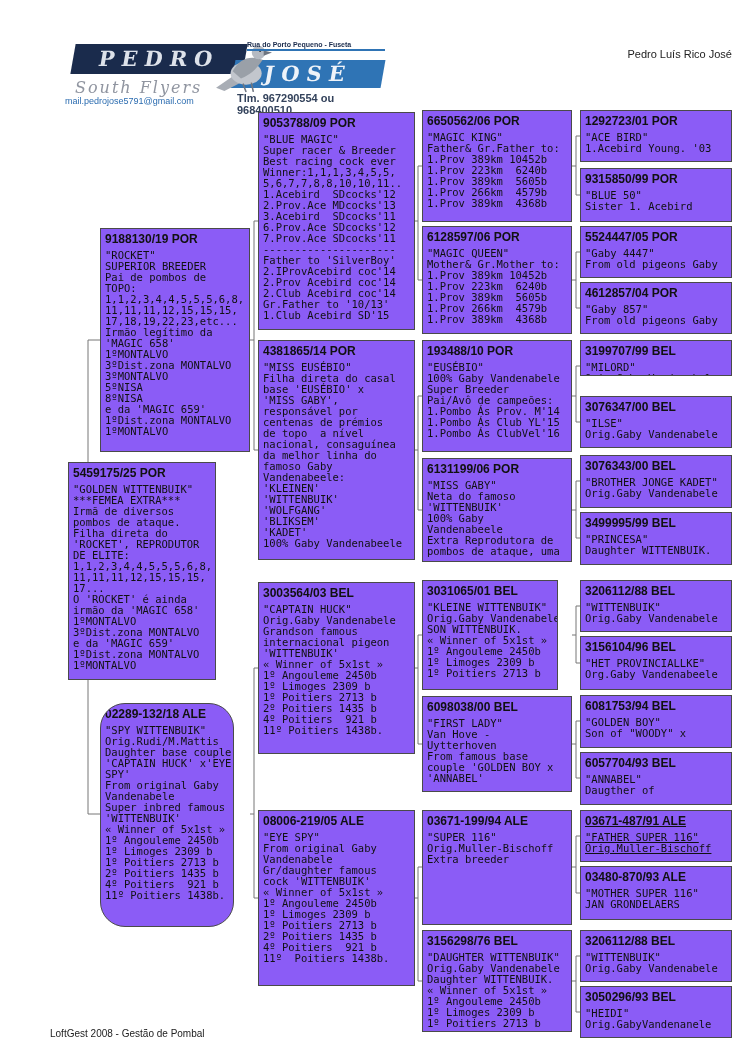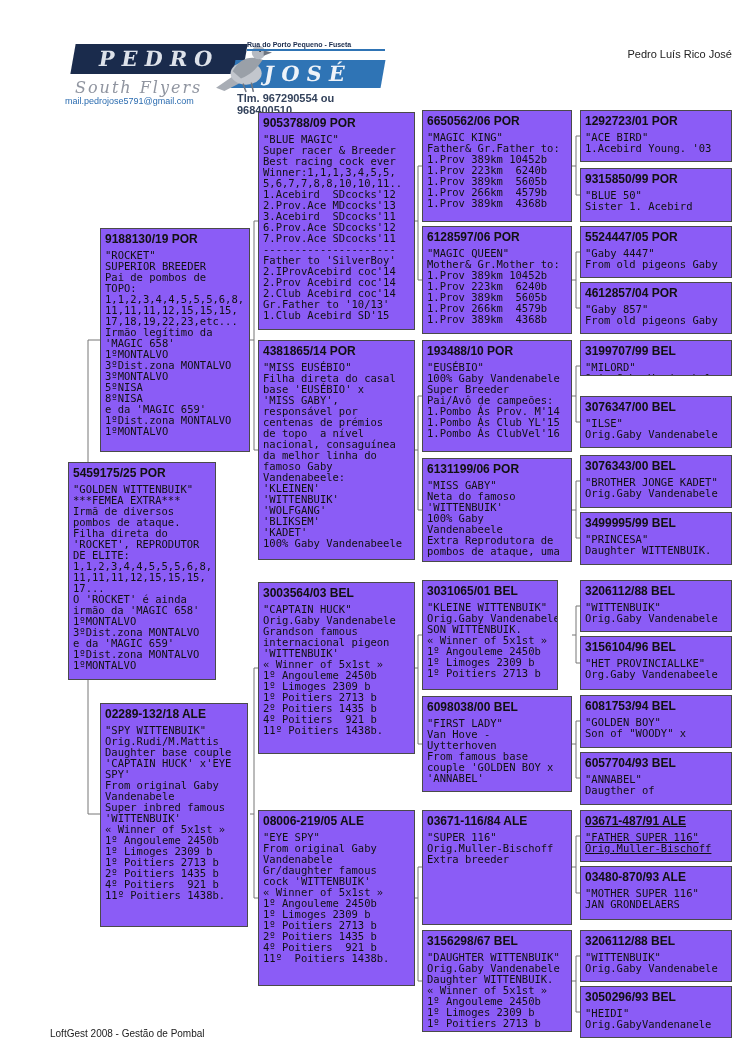--- a/index.html
+++ b/index.html
@@ -116,21 +116,21 @@
 11,11,11,12,15,15,15,
 17...
 O 'ROCKET' é ainda
 irmão da 'MAGIC 658'
 1ºMONTALVO
 3ºDist.zona MONTALVO
 e da 'MAGIC 659'
 1ºDist.zona MONTALVO
 1ºMONTALVO</div>
       </div>
-      <div class="pbox" style="left: 100px; top: 703px; width: 148px; height: 224px;">
+      <div class="pbox" style="left: 100px; top: 703px; width: 134px; height: 224px; border-radius: 25px;">
         <div class="ring">02289-132/18 ALE</div>
         <div class="pbody">"SPY WITTENBUIK"
 Orig.Rudi/M.Mattis
 Daughter base couple
 'CAPTAIN HUCK' x'EYE
 SPY'
 From original Gaby
 Vandenabele
 Super inbred famous
 'WITTENBUIK'
@@ -265,27 +265,27 @@
       <div class="pbox" style="left: 422px; top: 696px; width: 150px; height: 96px;">
         <div class="ring">6098038/00 BEL</div>
         <div class="pbody">"FIRST LADY"
 Van Hove -
 Uytterhoven
 From famous base
 couple 'GOLDEN BOY x
 'ANNABEL'</div>
       </div>
       <div class="pbox" style="left: 422px; top: 810px; width: 150px; height: 115px;">
-        <div class="ring">03671-116/84 ALE</div>
+        <div class="ring">03671-199/94 ALE</div>
         <div class="pbody">"SUPER 116"
 Orig.Muller-Bischoff
 Extra breeder</div>
       </div>
       <div class="pbox" style="left: 422px; top: 930px; width: 150px; height: 102px;">
-        <div class="ring">3156298/67 BEL</div>
+        <div class="ring">3156298/76 BEL</div>
         <div class="pbody">"DAUGHTER WITTENBUIK"
 Orig.Gaby Vandenabele
 Daughter WITTENBUIK.
 « Winner of 5x1st »
 1º Angouleme 2450b
 1º Limoges 2309 b
 1º Poitiers 2713 b</div>
       </div>
       <div class="pbox" style="left: 580px; top: 110px; width: 152px; height: 52px;">
         <div class="ring">1292723/01 POR</div>

